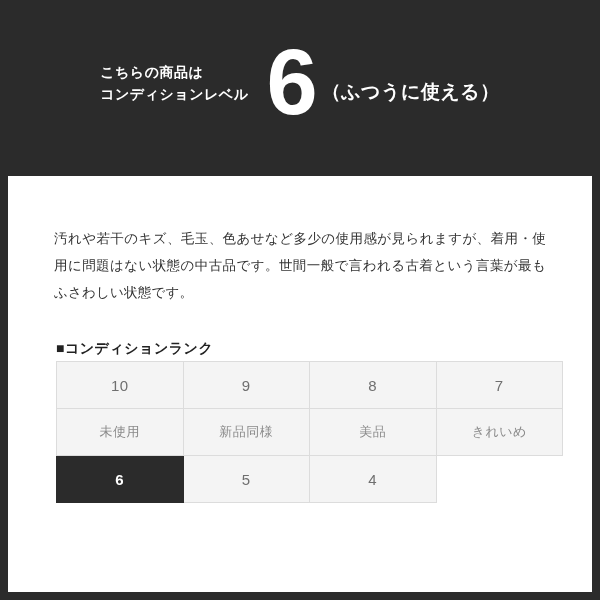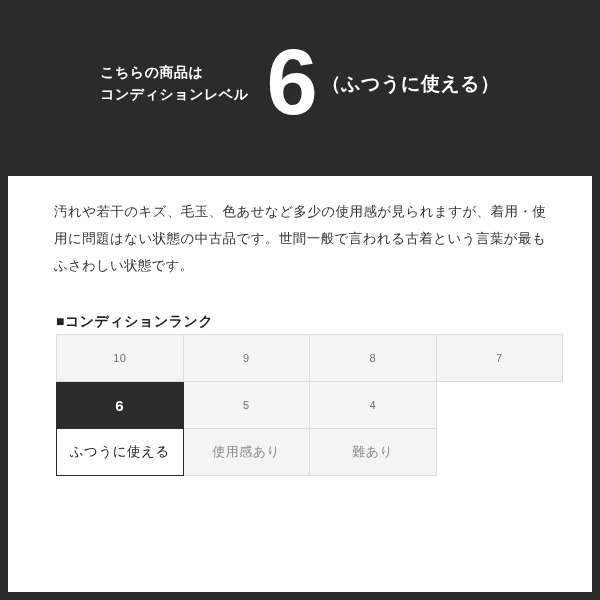--- a/index.html
+++ b/index.html
@@ -58,41 +58,41 @@
     margin: 0 6px 0 4px;
     position: relative;
     top: -2px;
   }
   .header-paren {
     font-size: 19px;
     font-weight: bold;
     color: #ffffff;
     letter-spacing: 0.5px;
     position: relative;
-    top: 0;
+    top: 8px;
   }
   .header-suffix {
     font-size: 19px;
     font-weight: bold;
     color: #ffffff;
     letter-spacing: 0.5px;
     position: relative;
     top: 8px;
     margin-left: 2px;
   }
   
   .body-card {
     position: absolute;
     left: 8px;
     top: 176px;
     width: 584px;
     height: 416px;
     background: #ffffff;
     box-sizing: border-box;
-    padding: 22px 46px 0 46px;
+    padding: 49px 46px 0 46px;
   }
   .description {
     font-size: 13.5px;
     line-height: 2.0;
     color: #333333;
     letter-spacing: 0.2px;
     text-align: justify;
     margin: 0 0 34px 0;
   }
   .rank-title {
@@ -114,21 +114,21 @@
     height: 44px;
     text-align: center;
     vertical-align: middle;
     border: 1px solid #dcdcdc;
     font-size: 14px;
     color: #8a8a8a;
     background: #f4f4f4;
     letter-spacing: 0.5px;
   }
   .rank-table td.num {
-    font-size: 11px;
+    font-size: 15px;
     color: #6f6f6f;
   }
   .rank-table td.label {
     font-size: 13px;
   }
   .rank-table td.empty {
     background: #ffffff;
     border-color: #ffffff;
   }
   .rank-table td.sel-num {
@@ -167,28 +167,28 @@
 
     <table class="rank-table">
       <tbody>
         <tr>
           <td class="num">10</td>
           <td class="num">9</td>
           <td class="num">8</td>
           <td class="num">7</td>
         </tr>
         <tr>
+          <td class="label">未使用</td>
+          <td class="label">新品同様</td>
+          <td class="label">美品</td>
+          <td class="label">きれいめ</td>
+        </tr>
+        <tr>
           <td class="sel-num">6</td>
           <td class="num">5</td>
           <td class="num">4</td>
-          <td class="empty"></td>
-        </tr>
-        <tr>
-          <td class="sel-label">ふつうに使える</td>
-          <td class="label">使用感あり</td>
-          <td class="label">難あり</td>
           <td class="empty"></td>
         </tr>
       </tbody>
     </table>
   </div>
 
 </div>
 
 </body></html>

